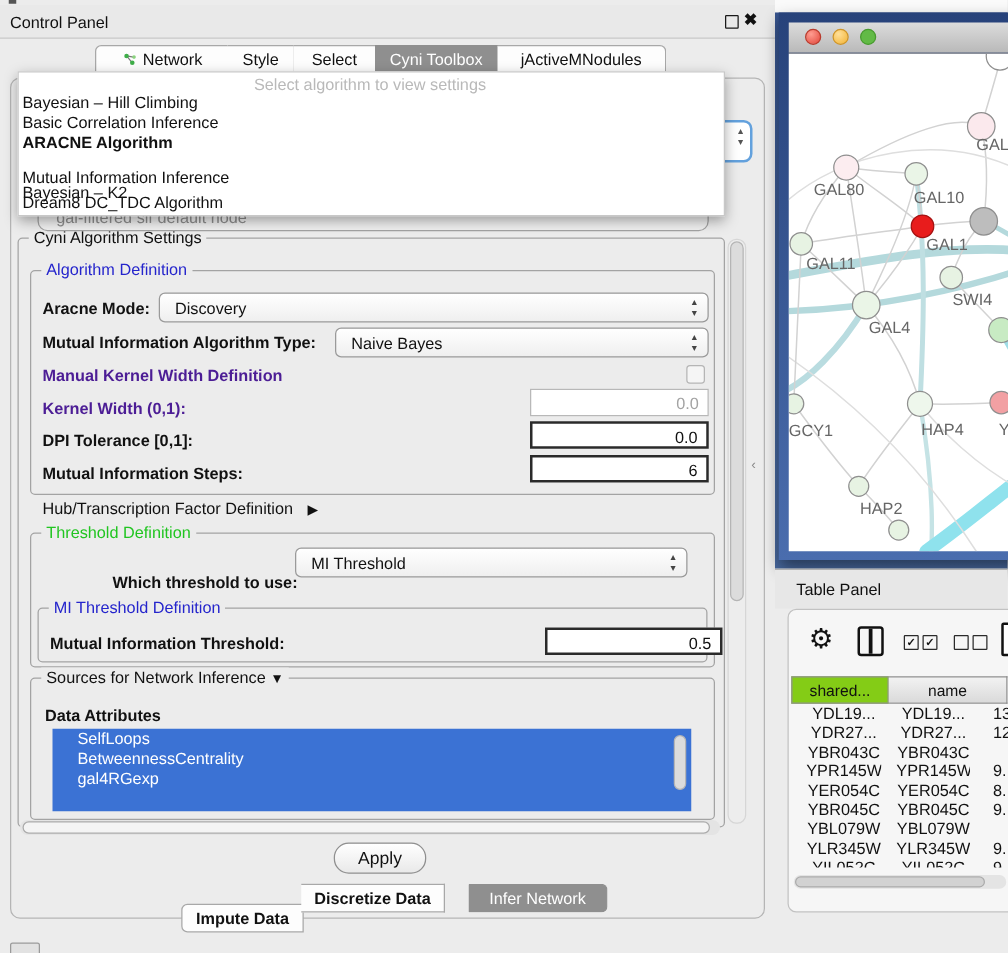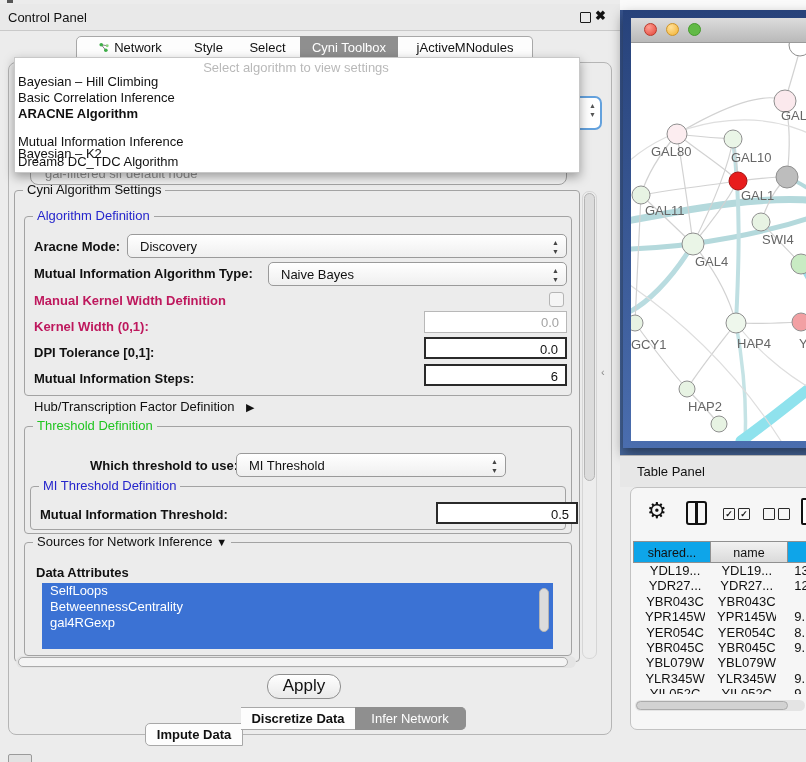--- a/index.html
+++ b/index.html
@@ -30,42 +30,42 @@
     border-radius:7px;z-index:55;}
   .peek-combo .steppers{position:absolute;right:4px;top:3px;font-size:7px;color:#555;line-height:9px;text-align:center;}
   .under-combo{left:30px;top:160px;width:537px;height:25px;background:#f1f1f1;border:1px solid #a3a3a3;
     border-radius:8px;z-index:55;line-height:25px;color:#8e8e8e;padding-left:14px;box-sizing:border-box;}
   
   .fs{position:absolute;border:1px solid #a3a3a3;border-radius:4px;background:#ececec;}
   .legend{position:absolute;top:-9px;left:8px;background:#ececec;padding:0 4px;font-size:13px;white-space:nowrap;}
   .legend.blue{color:#2525cc;}
   .legend.green{color:#21c521;}
   .lbl{position:absolute;font-weight:bold;font-size:13px;white-space:nowrap;}
-  .lbl.dis{color:#be185d;}
+  .lbl.dis{color:#4c1d95;}
   .combo{position:absolute;height:24px;background:linear-gradient(#ffffff,#efefef);
     border:1px solid #9a9a9a;border-radius:5px;line-height:24px;padding-left:12px;box-sizing:border-box;font-size:13px;}
   .combo .steppers{position:absolute;right:7px;top:3px;font-size:7px;color:#444;line-height:9px;text-align:center;}
   .field{position:absolute;height:22px;background:#fff;line-height:22px;text-align:right;
     padding-right:7px;box-sizing:border-box;font-size:13px;}
   .field.focus{border:2px solid #2a2a2a;}
   .field.dis{border:1px solid #b8b8b8;color:#a3a3a3;}
   .checkbox{position:absolute;width:13px;height:13px;border:1px solid #b5b5b5;border-radius:3px;background:#f5f5f5;}
   .hub-row{position:absolute;font-size:13px;white-space:nowrap;}
   .tri-right{display:inline-block;margin-left:8px;font-size:11px;}
   .attr-list{left:42px;top:583px;width:511px;height:66px;background:#3b72d4;overflow:hidden;}
-  .attr-item{height:16px;line-height:16px;color:#fff;padding-left:8px;font-size:13px;}
+  .attr-item{height:16px;line-height:16px;color:#fff;padding-left:20px;font-size:13px;}
   .vthumb{border-radius:6px;background:#dcdcdc;border:1px solid #b5b5b5;box-sizing:border-box;}
   .hscroll{position:absolute;background:#e4e4e4;border-radius:6px;}
   .hthumb{position:absolute;background:#f4f4f4;border:1px solid #ababab;border-radius:5px;box-sizing:border-box;}
   .apply-btn{left:267px;top:674px;width:72px;height:23px;border:1px solid #8f8f8f;border-radius:12px;
-    background:linear-gradient(#ffffff,#e9e9e9);text-align:center;line-height:22px;font-size:17px;}
+    background:linear-gradient(#ffffff,#e9e9e9);text-align:center;line-height:22px;font-size:14px;}
   .btab{position:absolute;top:707px;height:21px;line-height:21px;text-align:center;background:#fdfdfd;
     border:1px solid #a8a8a8;border-left:none;font-size:13px;font-weight:bold;}
   .btab.first{border-left:1px solid #a8a8a8;border-radius:5px 0 0 5px;}
-  .btab.last{border-radius:0 5px 5px 0;}
+  .btab.last{border-radius:0 5px 5px 0;margin-left:20px;}
   .btab.sel{background:#8f8f8f;color:#fff;border-color:#8f8f8f;font-weight:normal;}
   .splitter-mark{left:601px;top:366px;color:#8a8a8a;font-size:11px;}
   .corner-chip{left:8px;top:754px;width:22px;height:10px;border:1.5px solid #9a9a9a;background:#e2e2e2;border-radius:2px;}
   
   .right-top{left:620px;top:0;width:186px;height:10px;background:#fafafa;}
   .desktop{left:620px;top:10px;width:186px;height:445px;background:linear-gradient(#37548e,#48699f);}
   .netwin{left:623px;top:10px;width:200px;height:438px;background:linear-gradient(#27427a,#4a6dae);
     padding:8px;box-sizing:border-box;box-shadow:0 6px 12px rgba(0,0,0,.45);}
   .netwin-titlebar{height:24px;background:linear-gradient(#dcdcdc,#b9b9b9);border-bottom:1px solid #9a9a9a;position:relative;}
   .light{position:absolute;top:5px;width:13px;height:13px;border-radius:50%;box-sizing:border-box;}
@@ -80,21 +80,21 @@
   .gear{position:absolute;left:16px;top:10px;font-size:22px;color:#111;}
   .colico{position:absolute;left:55px;top:13px;width:17px;height:20px;border:2.5px solid #111;border-radius:3px;}
   .colico div{position:absolute;left:50%;top:0;width:2.5px;height:100%;background:#111;margin-left:-1.25px;}
   .cb{display:inline-block;width:10px;height:10px;border:1.6px solid #2a2a2a;border-radius:1px;
     font-size:9px;line-height:10px;text-align:center;font-weight:bold;vertical-align:top;margin-right:3px;}
   .cbgrp{position:absolute;top:20px;}
   .docico{position:absolute;left:170px;top:10px;width:17px;height:23px;border:2.5px solid #111;border-radius:2px;background:#fff;}
   .thead{position:absolute;left:2px;top:53px;height:22px;display:flex;}
   .th{height:22px;line-height:22px;text-align:center;font-size:12.5px;border:1px solid #909090;
     border-left:none;box-sizing:border-box;}
-  .th.blue{background:#0ea5e9;}
+  .th.blue{background:#84cc16;}
   .th.gray{background:linear-gradient(#f2f2f2,#dadada);}
   .th.first{border-left:1px solid #909090;}
   .tbody{position:absolute;left:2px;top:75px;width:196px;height:131px;overflow:hidden;}
   .trow{display:flex;height:15.4px;line-height:15.4px;font-size:13px;}
   .td{overflow:hidden;white-space:nowrap;margin-left:12px;}
 </style>
 </head>
 <body>
 
 <div class="abs topmark"></div>
@@ -164,21 +164,21 @@
 
 <div class="hub-row" style="left:34px;top:399px;">
   <span>Hub/Transcription Factor Definition</span>
   <span class="tri-right">▶</span>
 </div>
 
 <div class="fs" style="left:24px;top:426px;width:546px;height:106px;">
   <span class="legend green">Threshold Definition</span>
 </div>
 <div class="lbl" style="left:90px;top:458px;">Which threshold to use:</div>
-<div class="combo" style="left:236px;top:453px;width:270px;">
+<div class="combo" style="left:236px;top:438px;width:314px;">
   <span>MI Threshold</span>
   <div class="steppers">▲<br>▼</div>
 </div>
 <div class="fs" style="left:30px;top:486px;width:534px;height:42px;">
   <span class="legend blue">MI Threshold Definition</span>
 </div>
 <div class="lbl" style="left:40px;top:507px;">Mutual Information Threshold:</div>
 <div class="field focus" style="left:420px;top:502px;width:142px;margin-left:16px;">0.5</div>
 
 <div class="fs" style="left:24px;top:542px;width:546px;height:112px;">
@@ -292,21 +292,21 @@
   <div class="cbgrp" style="left:92px;">
     <span class="cb">✓</span><span class="cb">✓</span>
   </div>
   <div class="cbgrp" style="left:132px;">
     <span class="cb"></span><span class="cb"></span>
   </div>
   <div class="docico"></div>
 
   <div class="thead">
     <div class="th blue first" style="width:78px;">shared...</div>
-    <div class="th gray" style="width:77px;">name</div>
+    <div class="th gray" style="width:95px;">name</div>
     <div class="th blue" style="width:45px;"></div>
   </div>
   <div class="tbody">
       <div class="trow">
         <div class="td" style="width: 78px; text-align: center;">YDL19...</div>
         <div class="td" style="width: 77px; text-align: center;">YDL19...</div>
         <div class="td" style="width: 45px; text-align: left; padding-left: 6px;">13</div>
       </div>
       <div class="trow">
         <div class="td" style="width: 78px; text-align: center;">YDR27...</div>

